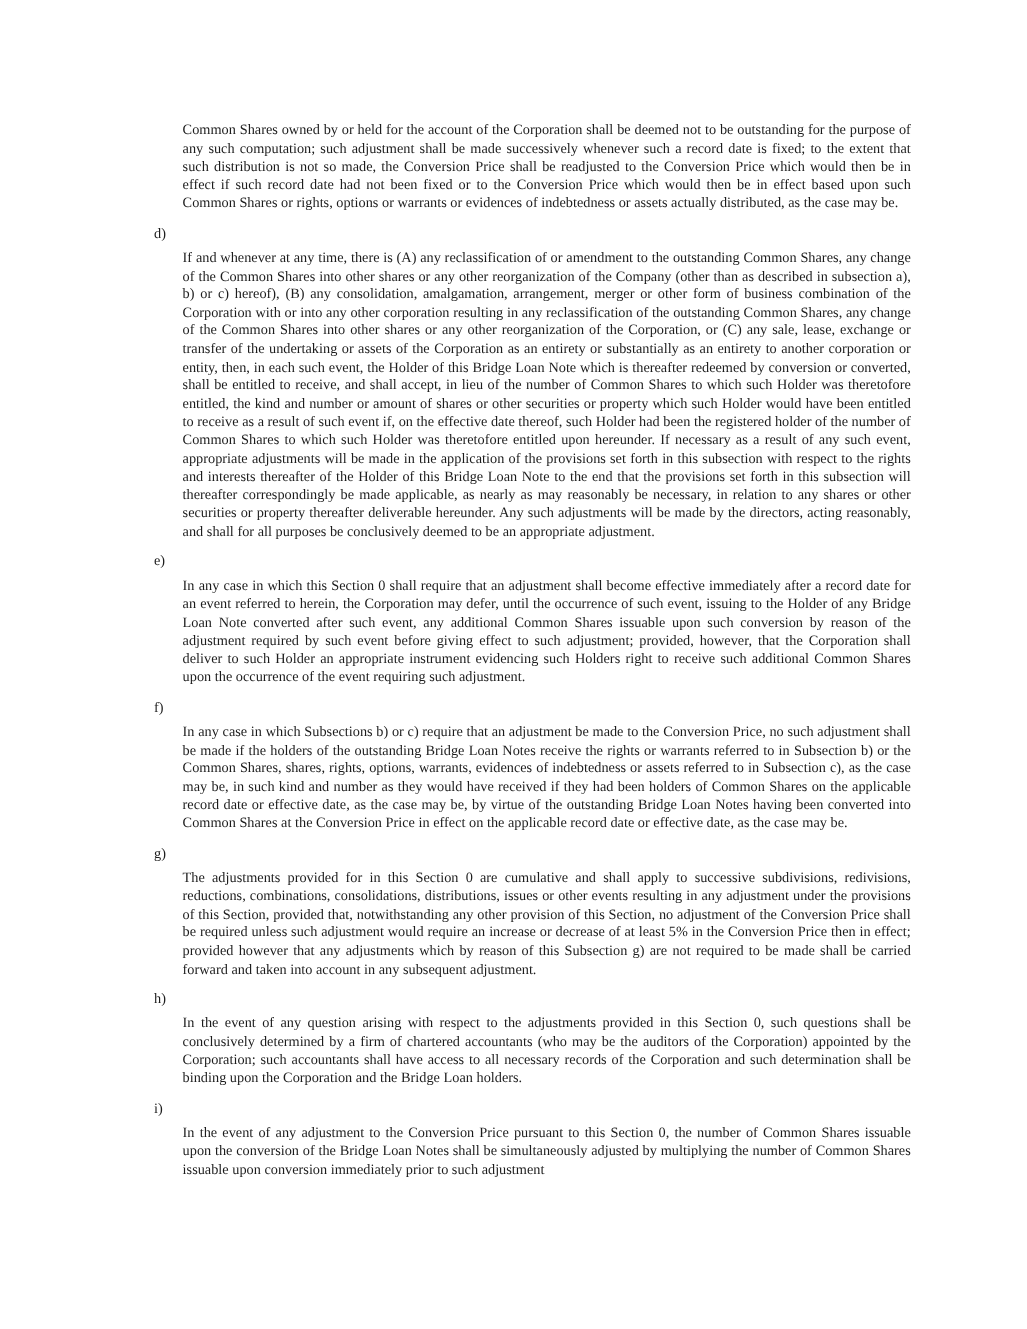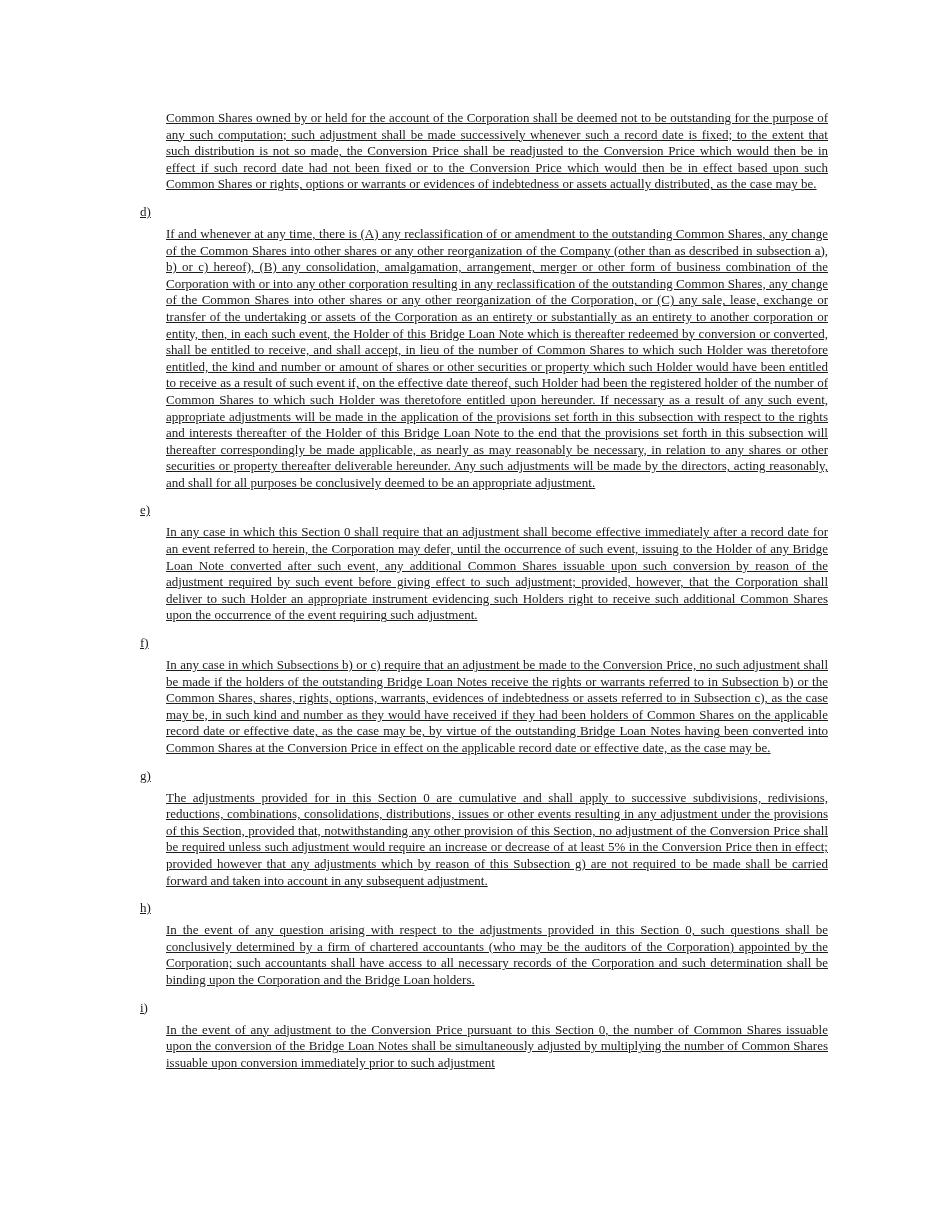--- a/index.html
+++ b/index.html
@@ -16,21 +16,20 @@
     color: #1c1c1c;
     overflow: hidden;
   }
   .content {
     position: absolute;
     left: 140px;
     top: 110px;
     width: 688px;
     font-size: 13px;
     line-height: 16.6px;
-    text-decoration: underline;
   }
   .para-continuation {
     margin: 0 0 11px 26px;
     text-align: justify;
   }
   .item {
     display: flex;
     margin: 0 0 11px 0;
   }
   .item-label {

